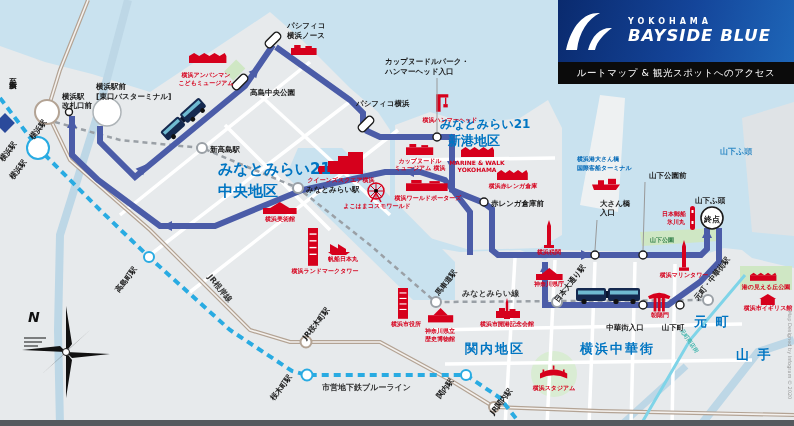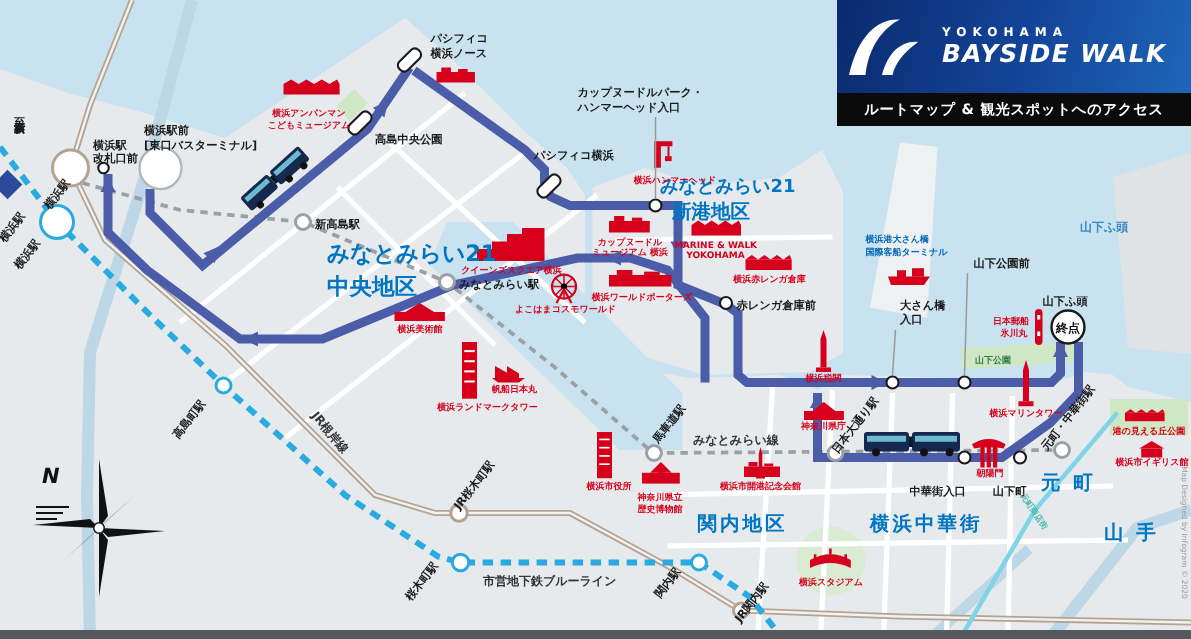--- a/index.html
+++ b/index.html
@@ -22,21 +22,21 @@
   .leader{stroke:#999;stroke-width:1;}
   .street{stroke:#ffffff;stroke-width:3.5;fill:none;}
   .dot{fill:#fff;stroke:#1a1a1a;stroke-width:1.4;}
   .pill{fill:#fff;stroke:#1a1a1a;stroke-width:1.4;}
   .mmc{fill:#fff;stroke:#9aa0a6;stroke-width:2;}
   .cyc{fill:#fff;stroke:#29abe2;stroke-width:2;}
   .jrc{fill:#fff;stroke:#b3a394;stroke-width:2;}
   .lm{fill:#d6001c;}
   #hdr{position:absolute;left:558px;top:0;width:236px;height:84px;z-index:5;}
   #hdr .top{height:62px;background:linear-gradient(105deg,#0a2a6e 0%,#14459a 55%,#1e66b8 100%);display:flex;align-items:center;}
-  #hdr .bar{height:22px;background:#0b0b0b;color:#fff;display:flex;align-items:center;justify-content:center;font-size:9.5px;font-weight:bold;letter-spacing:0.5px;}
+  #hdr .bar{height:22px;background:#0b0b0b;color:#fff;display:flex;align-items:center;justify-content:center;font-size:9.5px;font-weight:normal;letter-spacing:0.5px;}
   #hdr .brand{margin-left:8px;}
   #hdr .btop{color:#fff;font-size:8px;font-weight:bold;letter-spacing:4px;}
   #hdr .bmain{color:#fff;font-size:16.5px;font-weight:bold;font-style:italic;letter-spacing:1px;}
 </style>
 </head>
 <body>
 
 <div id="stage">
 
 <svg width="794" height="426" viewBox="0 0 794 426">
@@ -336,19 +336,19 @@
 
 
 <div id="hdr">
   <div class="top">
     <svg width="62" height="46" viewBox="0 0 62 46">
       <path fill="#fff" d="M8,42 C14,16 27,4 42,5 C30,11 21,24 19,42 Z"></path>
       <path fill="#fff" d="M30,42 C34,27 43,19 54,20 C46,26 39,33 37,42 Z"></path>
     </svg>
     <div class="brand">
       <div class="btop">YOKOHAMA</div>
-      <div class="bmain">BAYSIDE WALK</div>
+      <div class="bmain">BAYSIDE BLUE</div>
     </div>
   </div>
   <div class="bar">ルートマップ &amp; 観光スポットへのアクセス</div>
 </div>
 
 </div>
 
 </body></html>

